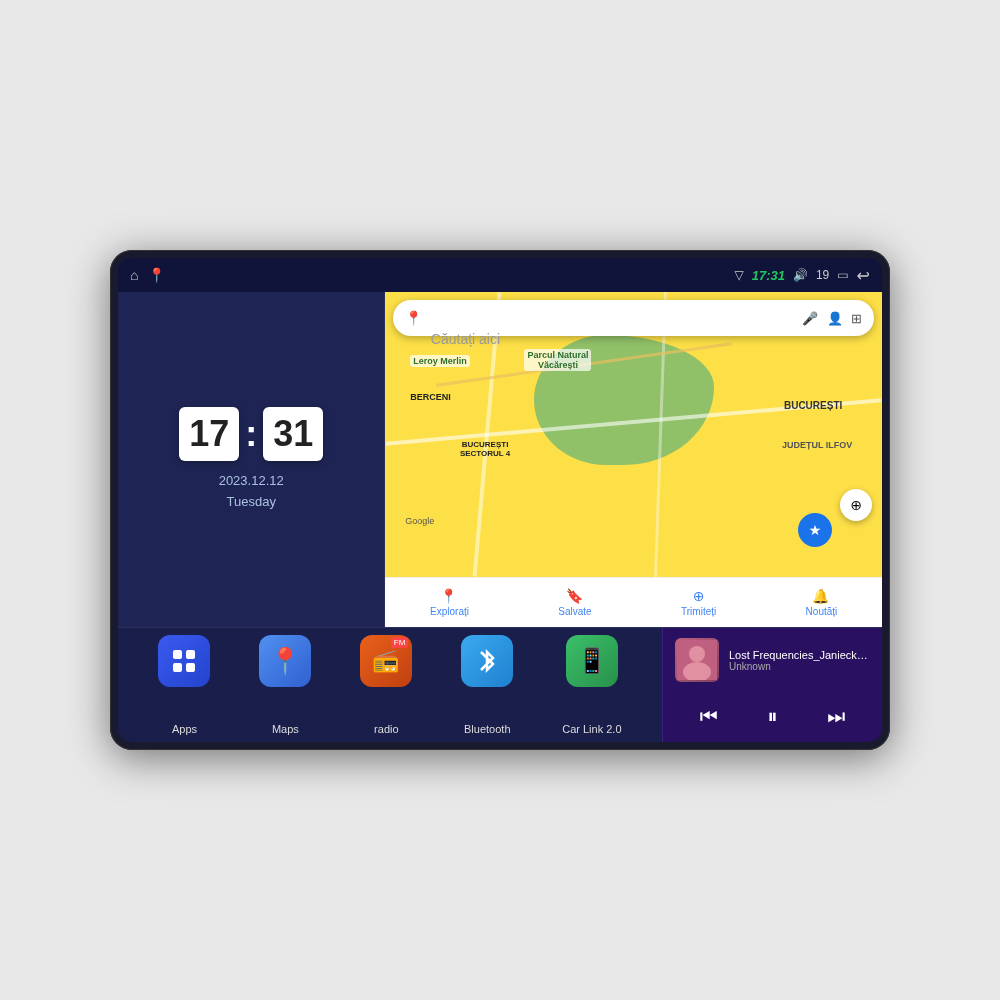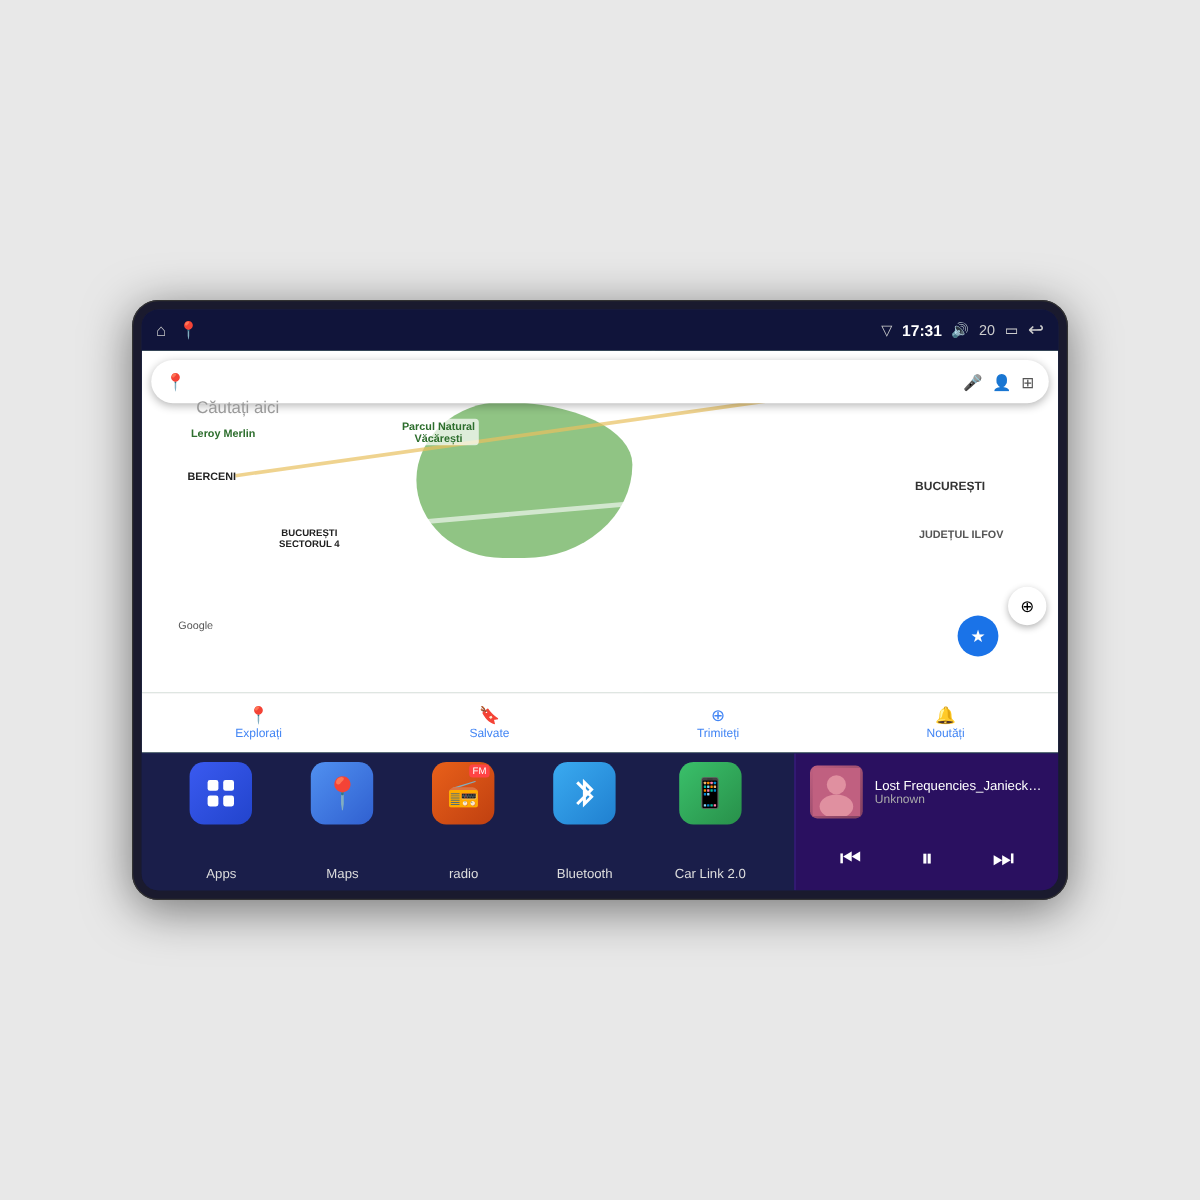--- a/index.html
+++ b/index.html
@@ -169,21 +169,21 @@
     
     .map-bg {
       flex: 1;
       position: relative;
       overflow: hidden;
     }
 
     .map-canvas {
       width: 100%;
       height: 100%;
-      background: #ffffff;
+      background: #fde047;
       position: relative;
     }
 
     .park-label {
       position: absolute;
       color: #2d6e2d;
       font-size: 9px;
       font-weight: bold;
       text-align: center;
       background: rgba(255,255,255,0.7);
@@ -372,32 +372,43 @@
 <div class="device-outer">
   <div class="device-screen">
 
     <div class="status-bar">
       <div class="status-left">
         <span class="status-icon">⌂</span>
         <span class="status-icon" style="color:#4285F4;">📍</span>
       </div>
       <div class="status-right">
         <span>▽</span>
-        <span style="font-weight:bold; color:#ffffff; font-size:13px;">17:31</span>
+        <span style="font-weight:bold; color:#22c55e; font-size:13px;font-style:italic;">17:31</span>
         <span>🔊</span>
-        <span>20</span>
+        <span>19</span>
         <span>▭</span>
         <span style="font-size:16px; cursor:pointer;">↩</span>
       </div>
     </div>
 
     <div class="main-area">
 
       <div class="top-row">
 
+        <div class="clock-widget">
+          <div class="clock-display">
+            <div class="clock-digit-box">17</div>
+            <span class="clock-separator">:</span>
+            <div class="clock-digit-box">31</div>
+          </div>
+          <div class="clock-date">
+            <div>2023.12.12</div>
+            <div>Tuesday</div>
+          </div>
+        </div>
 
         <div class="map-widget">
 
           <div class="map-search-bar">
             <span class="map-search-icon" style="color:#4285F4;">📍</span>
             <span class="map-search-text" style="color:#999;margin-top:42px;">Căutați aici</span>
             <div class="map-search-right">
               <span>🎤</span>
               <span>👤</span>
               <span>⊞</span>

